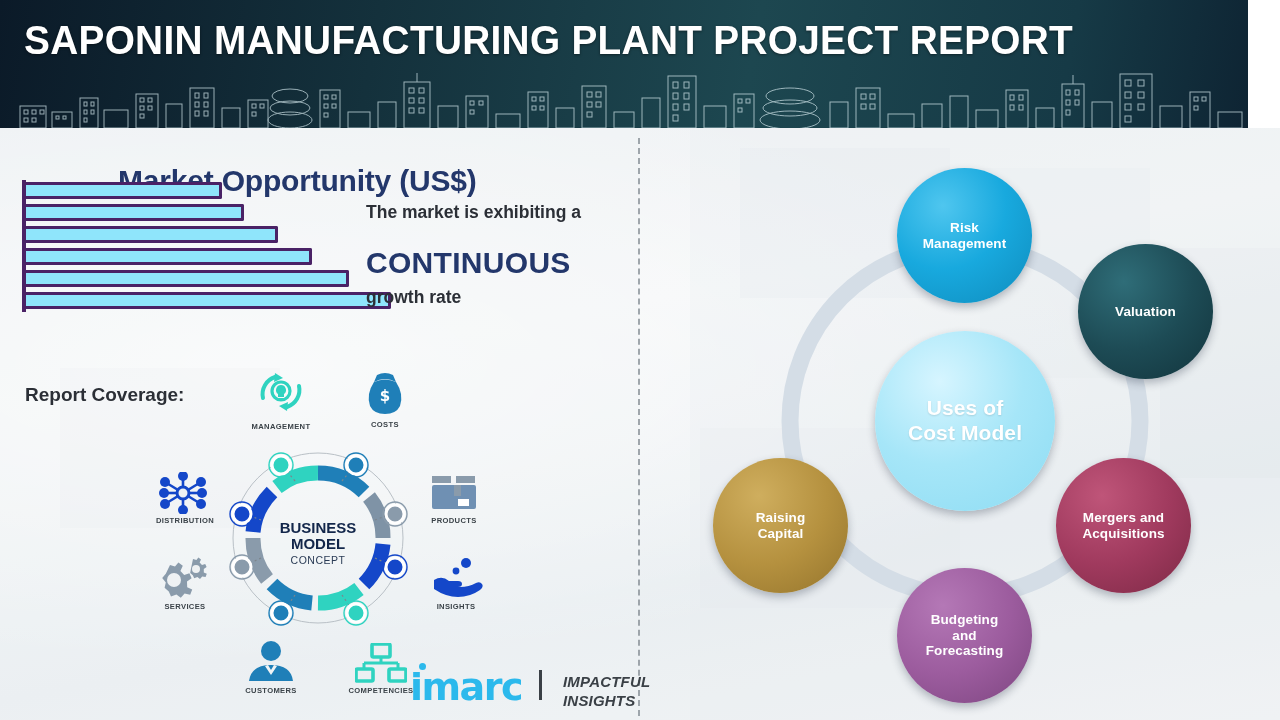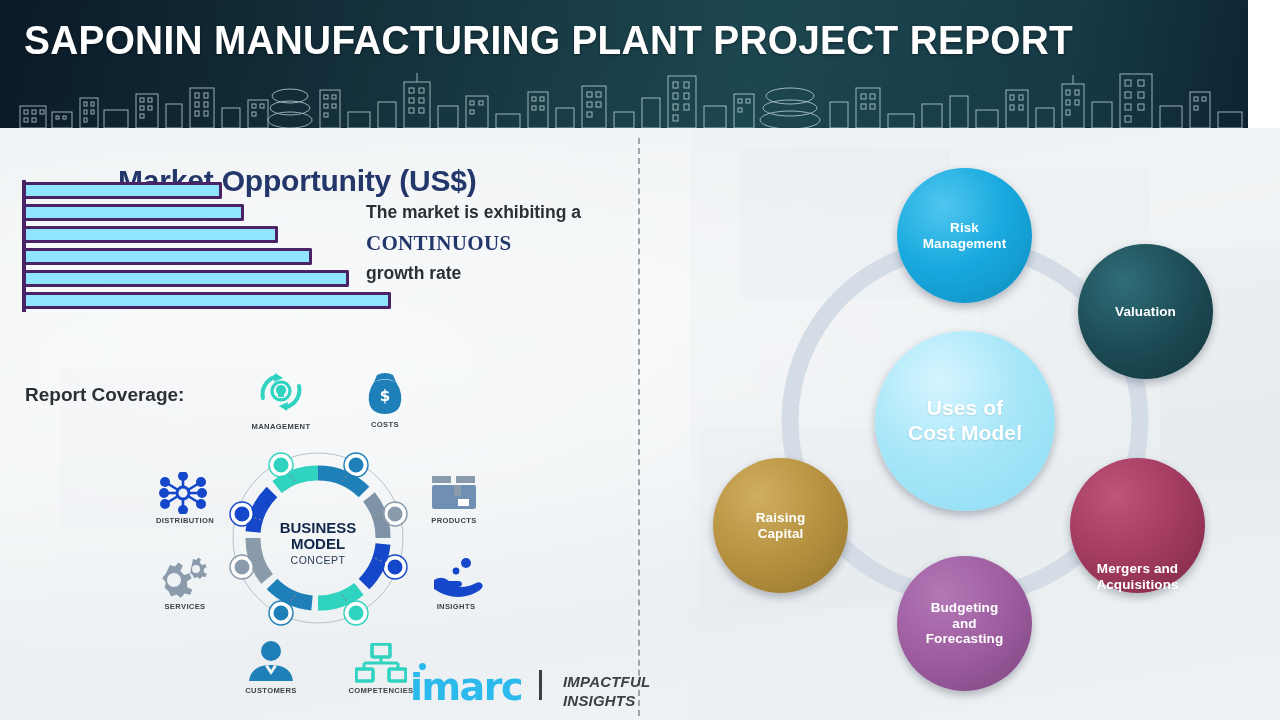--- a/index.html
+++ b/index.html
@@ -56,21 +56,21 @@
   .bar {
     position:absolute; left:4px; height:17px;
     background:#8fe5fb;
     border:3px solid #4a2266;
     border-left:none;
     border-radius:0 2px 2px 0;
   }
 
   .stmt { position:absolute; left:366px; top:74px; width:268px; }
   .stmt .l1 { font-size:17.5px; font-weight:bold; color:#2b2f36; line-height:1.25; white-space:nowrap; }
-  .stmt .l2 { font-size:21px; font-weight:bold; color:#23376b; letter-spacing:.3px; margin-top:7px; white-space:nowrap;font-family:Liberation Serif, serif; }
+  .stmt .l2 { font-size:30px; font-weight:bold; color:#23376b; letter-spacing:.3px; margin-top:22px; white-space:nowrap; }
   .stmt .l3 { font-size:17.5px; font-weight:bold; color:#2b2f36; margin-top:7px; }
 
   .coverage-label {
     position:absolute; left:25px; top:256px;
     font-size:19px; font-weight:bold; color:#2b2f36; white-space:nowrap;
   }
 
   .bm { position:absolute; left:143px; top:240px; width:350px; height:340px; }
   .icon-cap {
     position:absolute; text-align:center;
@@ -468,28 +468,28 @@
         <span>Management</span>
       </div>
     </div>
 
     <div class="node node-sat" style="left:418px; top:116px; background:radial-gradient(circle at 34% 28%, #2f6d78 0%, #1d4b55 52%, #12343c 100%);">
       <div>
         <span>Valuation</span>
       </div>
     </div>
 
-    <div class="node node-sat" style="left:410px; top:330px; background:radial-gradient(circle at 34% 28%, #bf5579 0%, #a03a5e 52%, #7d2945 100%);align-items:flex-end;">
+    <div class="node node-sat" style="left:396px; top:330px; background:radial-gradient(circle at 34% 28%, #bf5579 0%, #a03a5e 52%, #7d2945 100%);">
       <div>
         <span>Mergers and</span><br>
         <span>Acquisitions</span>
       </div>
     </div>
 
-    <div class="node node-sat" style="left:237px; top:428px; background:radial-gradient(circle at 34% 28%, #b478b6 0%, #9c5c9e 52%, #7d4580 100%);">
+    <div class="node node-sat" style="left:237px; top:440px; background:radial-gradient(circle at 34% 28%, #b478b6 0%, #9c5c9e 52%, #7d4580 100%);">
       <div>
         <span>Budgeting</span><br>
         <span>and</span><br>
         <span>Forecasting</span>
       </div>
     </div>
 
     <div class="node node-sat" style="left:53px; top:330px; background:radial-gradient(circle at 34% 28%, #cfae5e 0%, #b5913f 52%, #94742c 100%);">
       <div>
         <span>Raising</span><br>

